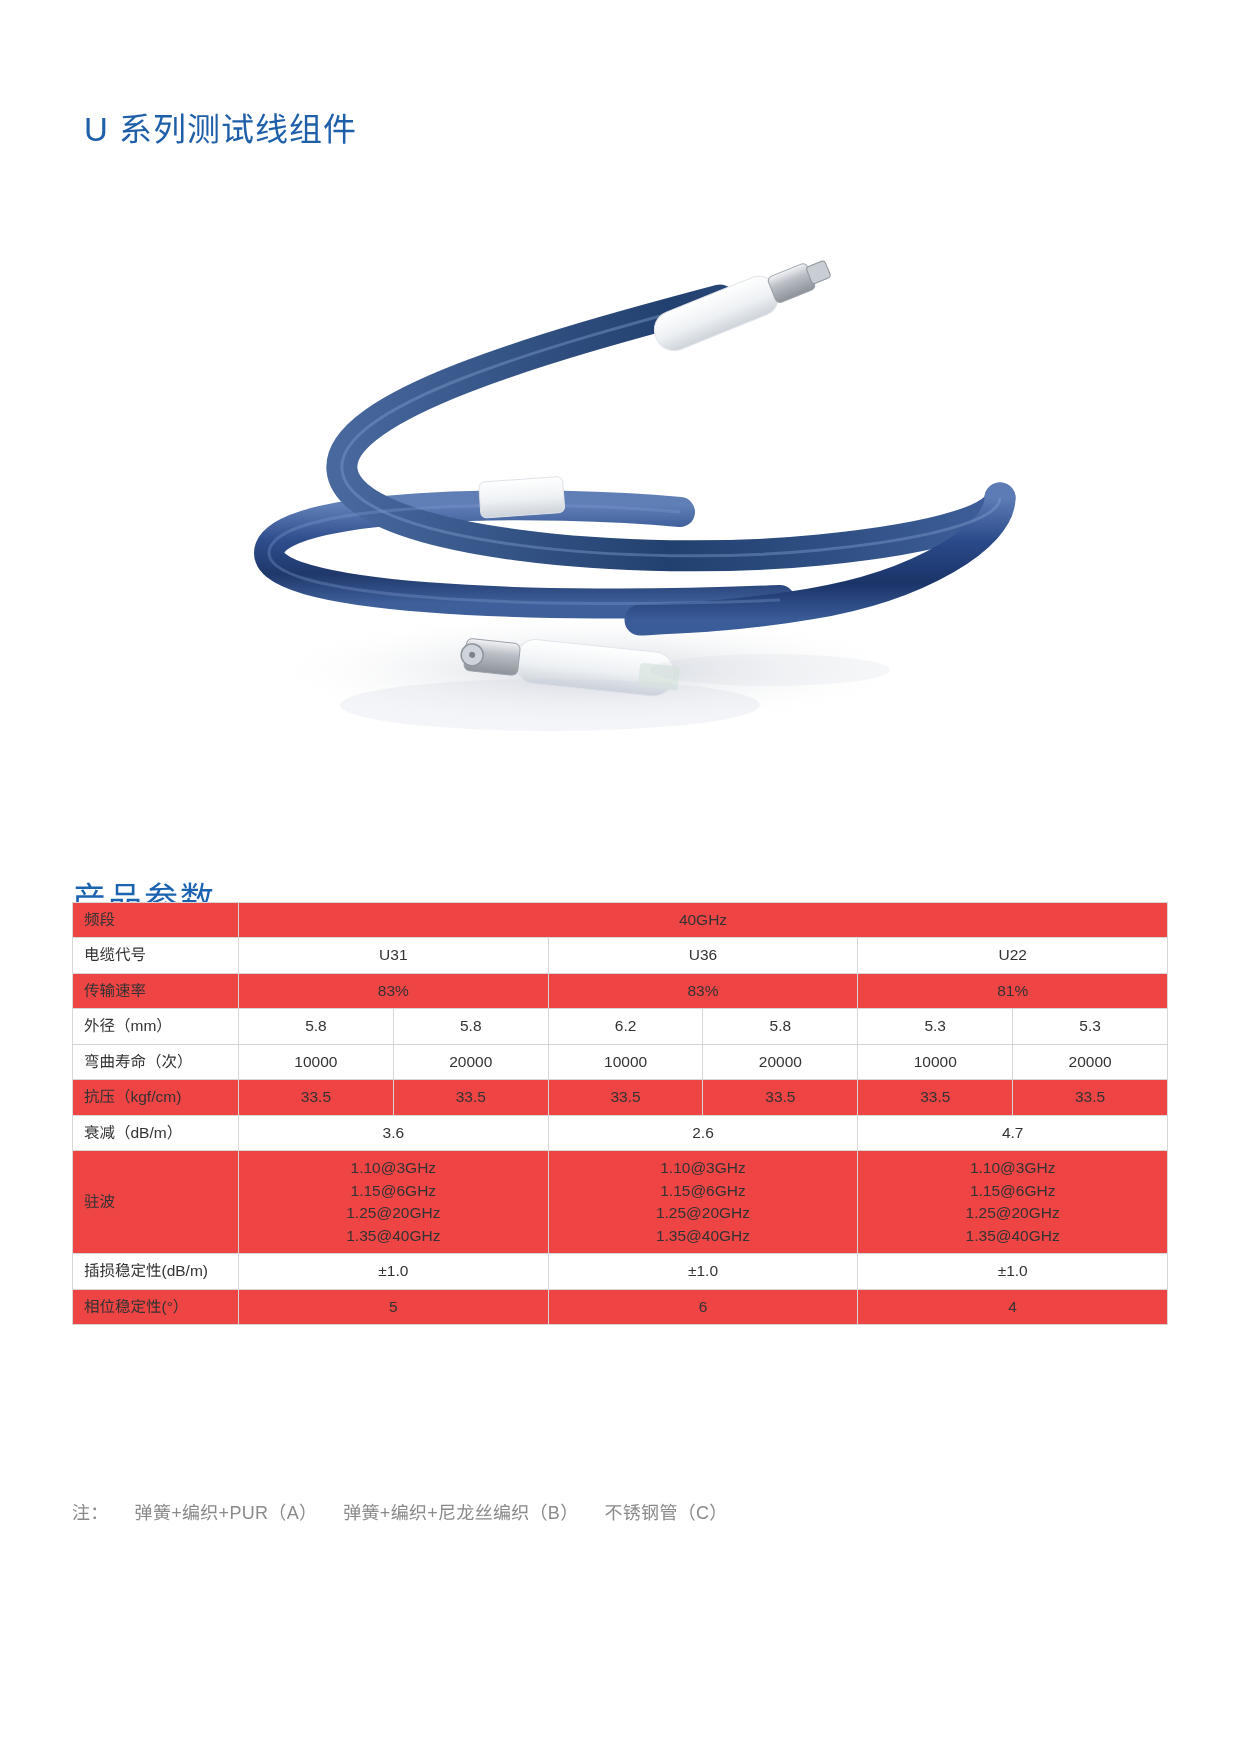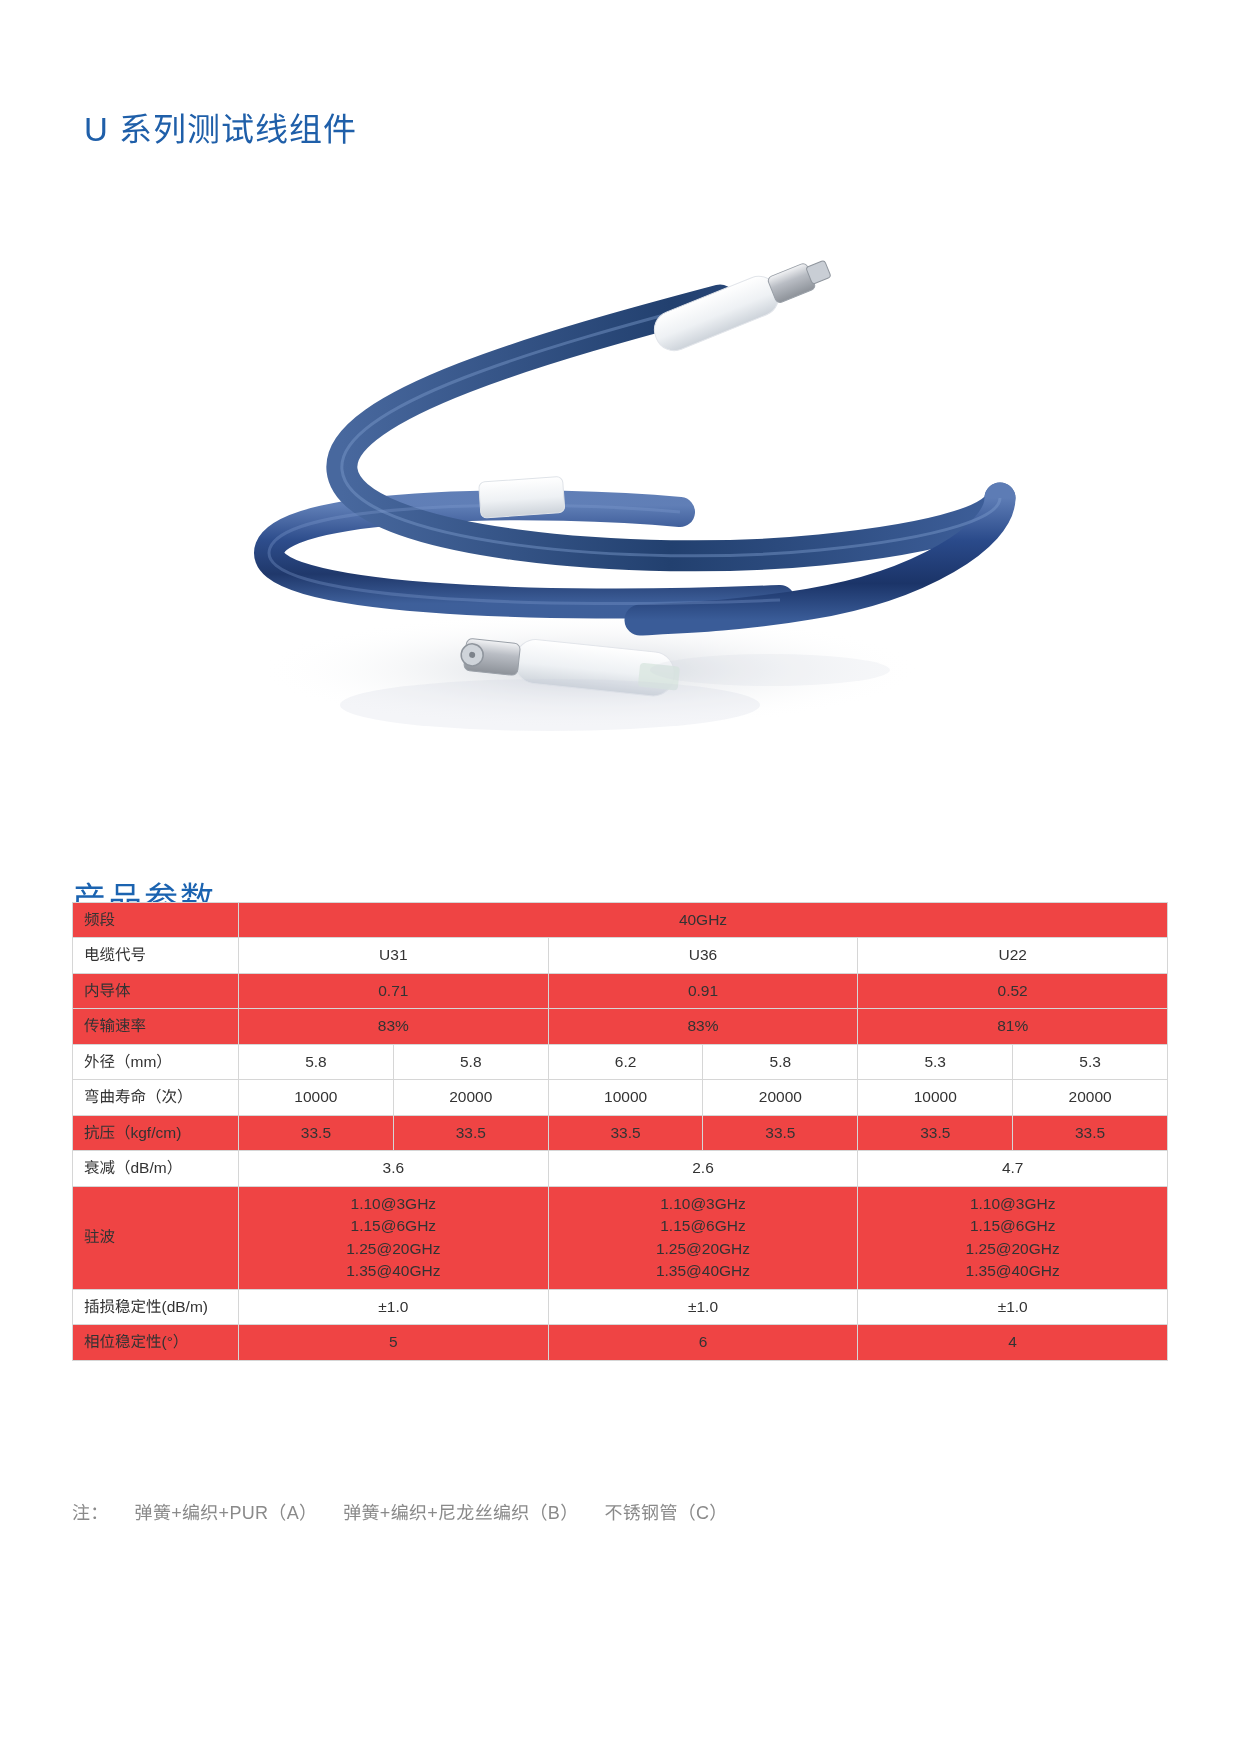--- a/index.html
+++ b/index.html
@@ -174,26 +174,20 @@
         <td colspan="6">40GHz</td>
       </tr>
 
       <tr>
         <td class="rowhead">电缆代号</td>
         <td colspan="2">U31</td>
         <td colspan="2">U36</td>
         <td colspan="2">U22</td>
       </tr>
 
-      <tr class="shade">
-        <td class="rowhead">内导体</td>
-        <td colspan="2">0.71</td>
-        <td colspan="2">0.91</td>
-        <td colspan="2">0.52</td>
-      </tr>
 
 
       <tr class="shade">
         <td class="rowhead">传输速率</td>
         <td colspan="2">83%</td>
         <td colspan="2">83%</td>
         <td colspan="2">81%</td>
       </tr>
 
 

